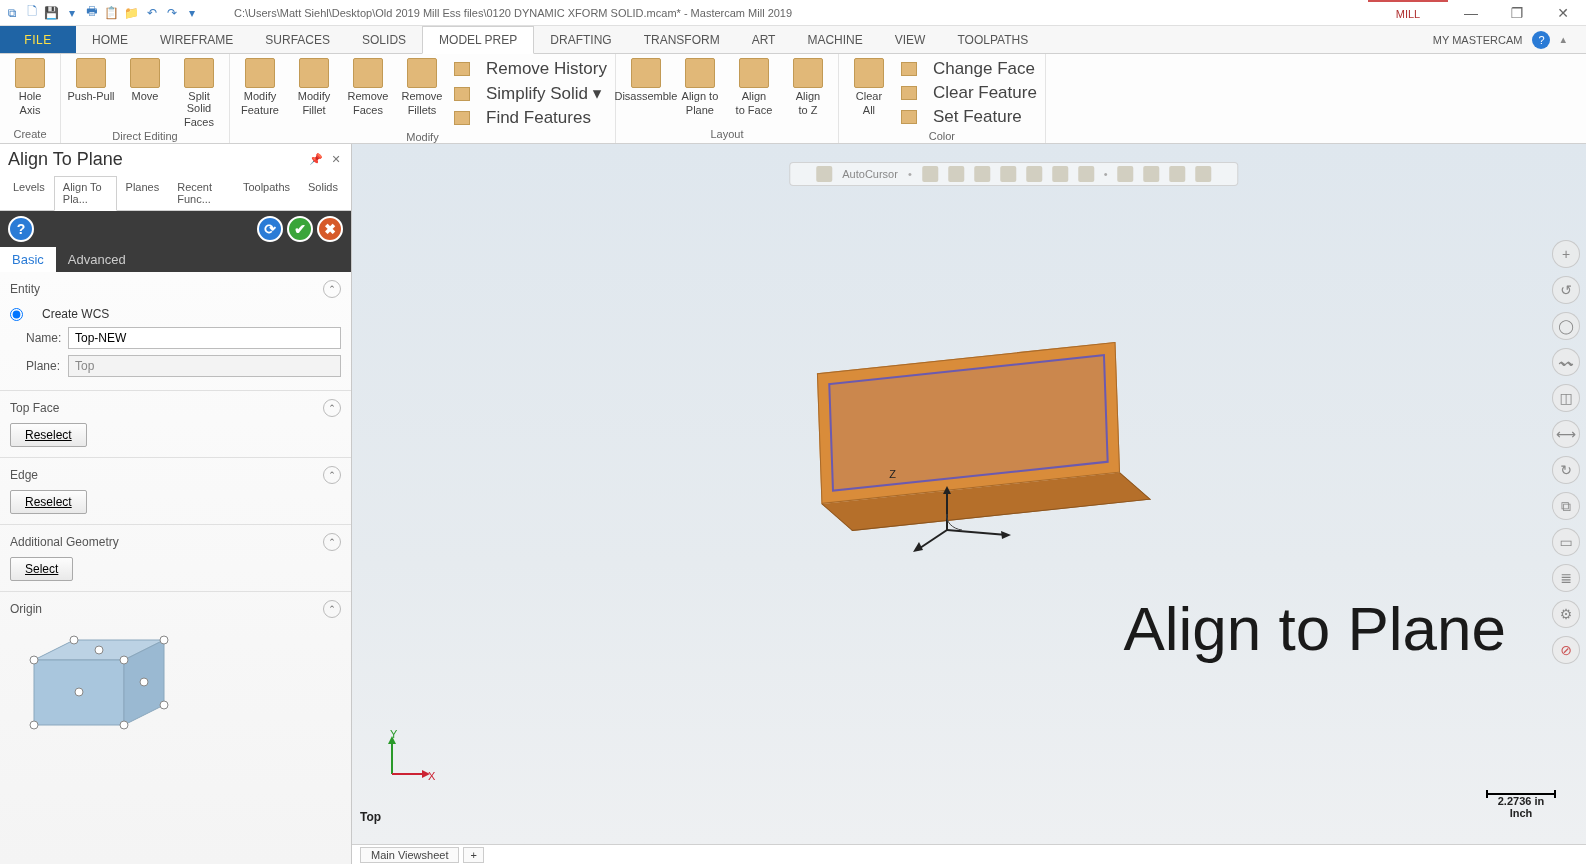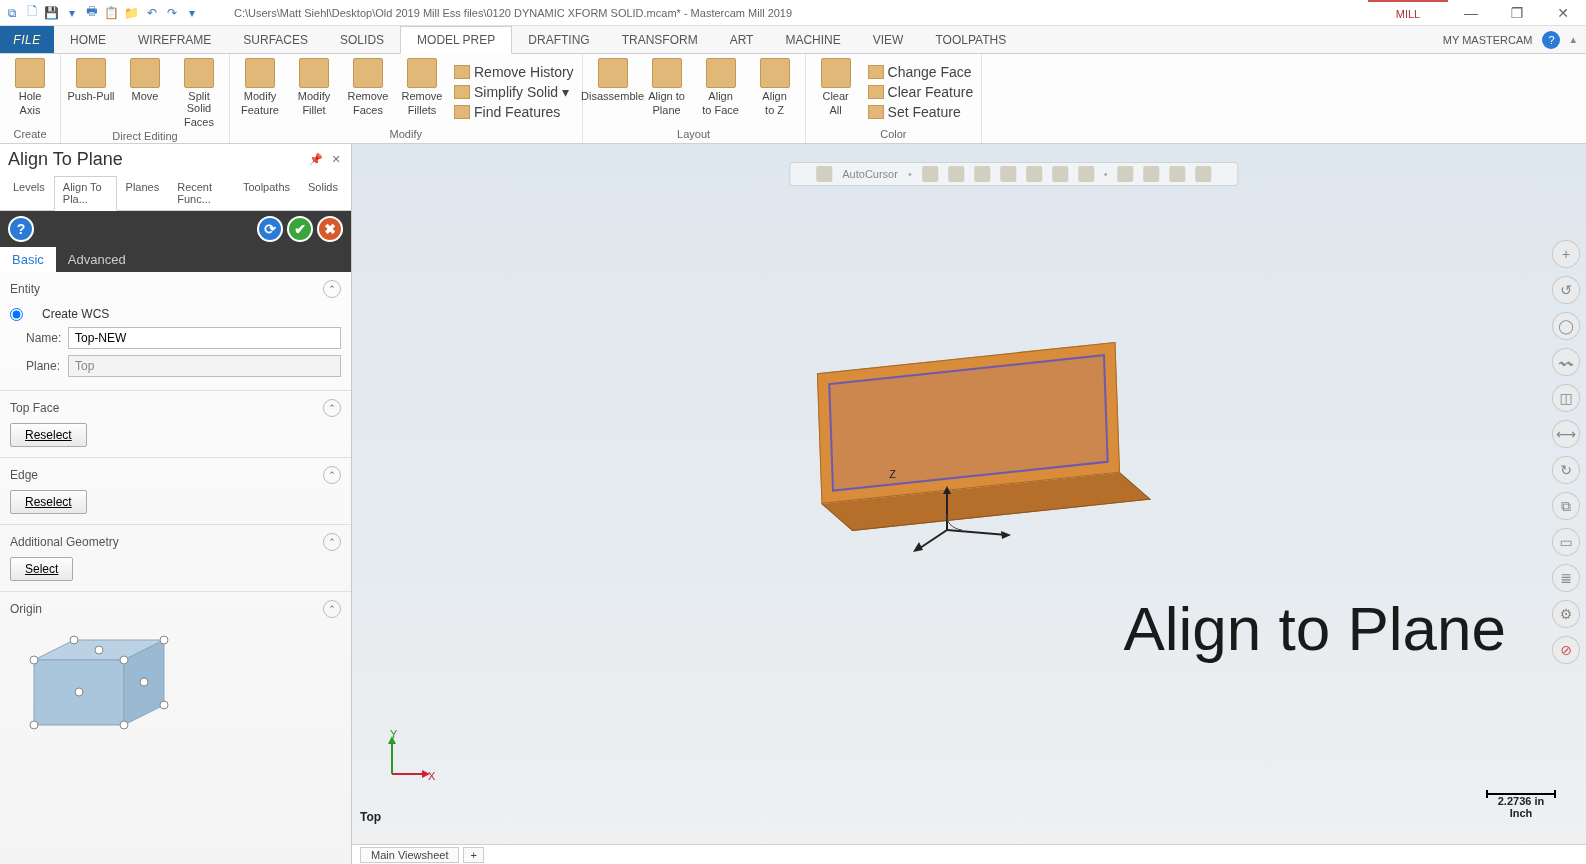--- a/index.html
+++ b/index.html
@@ -9,35 +9,35 @@
 .titlebar { height: 26px; background: #fff; display: flex; align-items: center; font-size: 11px; color: #555; border-bottom: 1px solid #e0e0e0; }
 .titlebar .qa { display: flex; align-items: center; gap: 4px; padding: 0 4px; }
 .qa-icon { width: 16px; height: 16px; display: inline-flex; align-items: center; justify-content: center; font-size: 12px; color: #3a7bbf; cursor: pointer; }
 .titlebar .title-text { flex: 1; text-align: left; padding-left: 30px; color: #666; }
 .titlebar .ctx-tab { background: #fff; color: #b03030; width: 80px; text-align: center; height: 100%; line-height: 24px; border-top: 2px solid #d05050; margin-left: 200px; }
 .titlebar .win-controls { display: flex; margin-left: auto; }
 .win-btn { width: 46px; height: 26px; display: flex; align-items: center; justify-content: center; color: #666; font-size: 14px; cursor: pointer; }
 
 
 .main-tabs { height: 28px; background: #f7f7f7; display: flex; align-items: stretch; border-bottom: 1px solid #d0d0d0; font-size: 12px; }
-.file-tab { background: #1f64a5; color: #fef9c3; width: 54px; display: flex; align-items: center; justify-content: center; letter-spacing: 0.5px; cursor: pointer; font-style: italic; }
+.file-tab { background: #1f64a5; color: #fde047; width: 76px; display: flex; align-items: center; justify-content: center; letter-spacing: 0.5px; cursor: pointer; }
 .tab { padding: 0 16px; display: flex; align-items: center; color: #555; cursor: pointer; }
 .tab.active { background: #fff; border: 1px solid #d0d0d0; border-bottom: 1px solid #fff; margin-bottom: -1px; }
-.tabs-right { margin-left: auto; display: flex; align-items: center; padding-right: 10px; gap: 10px; color: #555; font-size: 11px; }
+.tabs-right { margin-left: auto; display: flex; align-items: center; padding-right: 20px; gap: 10px; color: #555; font-size: 11px; }
 .help-circle { width: 18px; height: 18px; border-radius: 50%; background: #2a7bd6; color: #fff; display: flex; align-items: center; justify-content: center; font-size: 11px; cursor: pointer; }
 
 
 .ribbon { height: 90px; background: #fdfdfd; display: flex; border-bottom: 1px solid #d0d0d0; }
 .ribbon-group { border-right: 1px solid #e4e4e4; display: flex; flex-direction: column; padding: 2px 6px 0 6px; }
 .ribbon-group .items { display: flex; gap: 6px; flex: 1; padding-top: 2px; }
 .ribbon-group .label { text-align: center; font-size: 11px; color: #666; padding: 2px 0 3px 0; }
 .big-btn { width: 48px; display: flex; flex-direction: column; align-items: center; justify-content: flex-start; gap: 2px; cursor: pointer; font-size: 11px; color: #444; text-align: center; }
 .big-btn .ico { width: 30px; height: 30px; background: #e1b878; border: 1px solid #c29a55; border-radius: 2px; }
 .sm-row { display: flex; flex-direction: column; gap: 2px; justify-content: center; }
-.sm-btn { display: flex; align-items: center; gap: 4px; font-size: 14px; color: #444; cursor: pointer; padding: 1px 2px; }
+.sm-btn { display: flex; align-items: center; gap: 16px; font-size: 17px; color: #444; cursor: pointer; padding: 1px 2px; }
 .sm-ico { width: 16px; height: 14px; background: #e1b878; border: 1px solid #c29a55; }
 
 
 .workspace { display: flex; height: calc(864px - 26px - 28px - 90px); }
 .side-panel { width: 352px; border-right: 1px solid #c8c8c8; background: #fff; display: flex; flex-direction: column; overflow: hidden; }
 .panel-title-row { display: flex; align-items: center; padding: 5px 8px 0 8px; }
 .panel-title { font-size: 18px; color: #333; flex: 1; }
 .pin-icon, .close-x { width: 14px; height: 14px; color: #777; font-size: 11px; cursor: pointer; margin-left: 6px; display: flex; align-items: center; justify-content: center; }
 .panel-tabs { display: flex; font-size: 11px; color: #555; border-bottom: 1px solid #d0d0d0; padding: 0 4px; margin-top: 6px; }
 .panel-tab { padding: 4px 8px; cursor: pointer; border: 1px solid transparent; }

